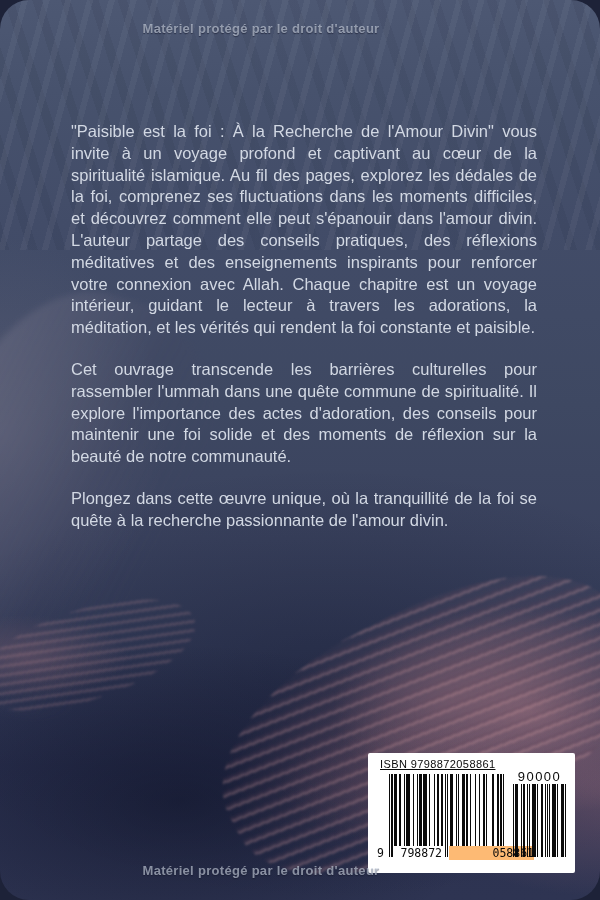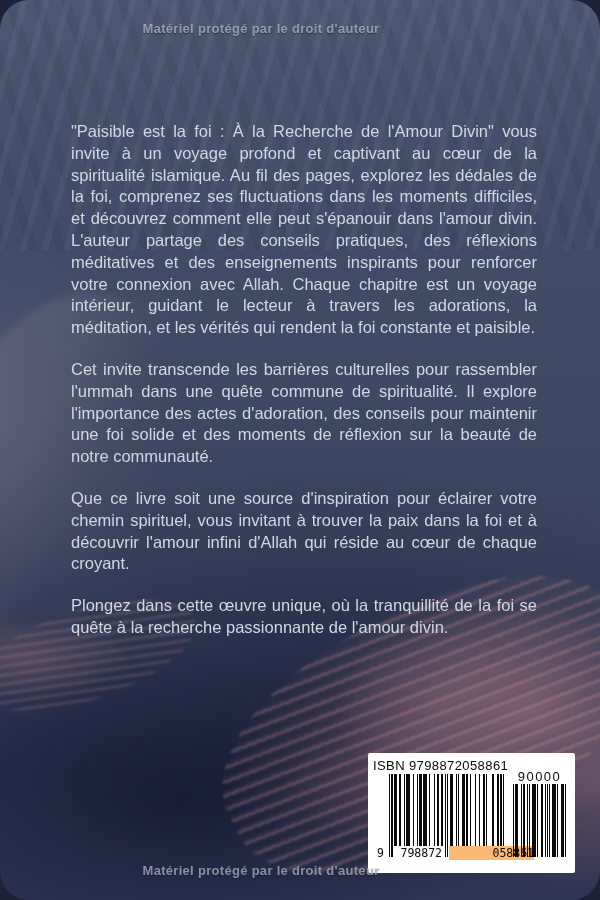--- a/index.html
+++ b/index.html
@@ -77,22 +77,22 @@
 
   .barcode-box {
     position: absolute; left: 368px; top: 753px;
     width: 207px; height: 120px;
     background: #ffffff;
     border-radius: 2px;
     z-index: 3;
     color: #000;
   }
   .isbn-label {
-    position: absolute; left: 5px; top: 5px;
-    font-size: 13px; letter-spacing: .4px; color: #0a0a0a;
+    position: absolute; left: 12px; top: 5px;
+    font-size: 11px; letter-spacing: .4px; color: #0a0a0a; text-decoration: underline;
   }
   .ean13-wrap { position: absolute; left: 21px; top: 21px; width: 115px; height: 83px; }
   .ean13-wrap svg, .ean5-wrap svg { display: block; width: 100%; height: 100%; }
   .digits-row {
     position: absolute; left: 21px; top: 93px; width: 115px; height: 15px;
     font-family: "DejaVu Sans Mono", monospace;
     font-size: 11.5px; line-height: 14px; color: #0a0a0a;
   }
   .digits-row span { position: absolute; top: 0; }
   .digit-first { left: -12px; }
@@ -110,22 +110,21 @@
 <div class="cover">
   <div class="bg-ridges-top"></div>
   <div class="bg-slope-left"></div>
   <div class="bg-ridge-bl"></div>
   <div class="bg-ridge-br"></div>
 
   <div class="watermark top">Matériel protégé par le droit d'auteur</div>
 
   <div class="blurb">
     <p>"Paisible est la foi : À la Recherche de l'Amour Divin" vous invite à un voyage profond et captivant au cœur de la spiritualité islamique. Au fil des pages, explorez les dédales de la foi, comprenez ses fluctuations dans les moments difficiles, et découvrez comment elle peut s'épanouir dans l'amour divin. L'auteur partage des conseils pratiques, des réflexions méditatives et des enseignements inspirants pour renforcer votre connexion avec Allah. Chaque chapitre est un voyage intérieur, guidant le lecteur à travers les adorations, la méditation, et les vérités qui rendent la foi constante et paisible.</p>
-    <p>Cet invite transcende les barrières culturelles pour rassembler l'ummah dans une quête commune de spiritualité. Il explore l'importance des actes d'adoration, des conseils pour maintenir une foi solide et des moments de réflexion sur la beauté de notre communauté.</p>
-    <p>Que ce livre soit une source d'inspiration pour éclairer votre chemin spirituel, vous invitant à trouver la paix dans la foi et à découvrir l'amour infini d'Allah qui réside au cœur de chaque croyant.</p>
+    <p>Cet ouvrage transcende les barrières culturelles pour rassembler l'ummah dans une quête commune de spiritualité. Il explore l'importance des actes d'adoration, des conseils pour maintenir une foi solide et des moments de réflexion sur la beauté de notre communauté.</p>
     <p>Plongez dans cette œuvre unique, où la tranquillité de la foi se quête à la recherche passionnante de l'amour divin.</p>
   </div>
 
   <div class="barcode-box">
     <div class="isbn-label">ISBN 9798872058861</div>
 
     <div class="ean13-wrap">
       <svg id="ean13-svg" preserveAspectRatio="none" shape-rendering="crispEdges" viewBox="0 0 95 83">
           <rect x="0" y="0" width="1" height="83" fill="#0a0a0a"></rect>
           <rect x="2" y="0" width="1" height="83" fill="#0a0a0a"></rect>

